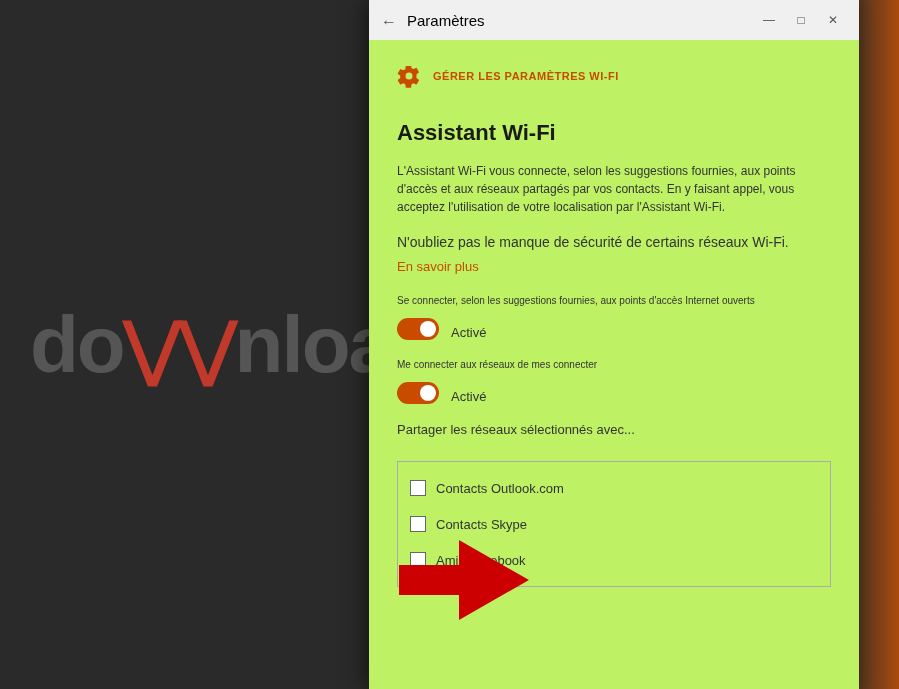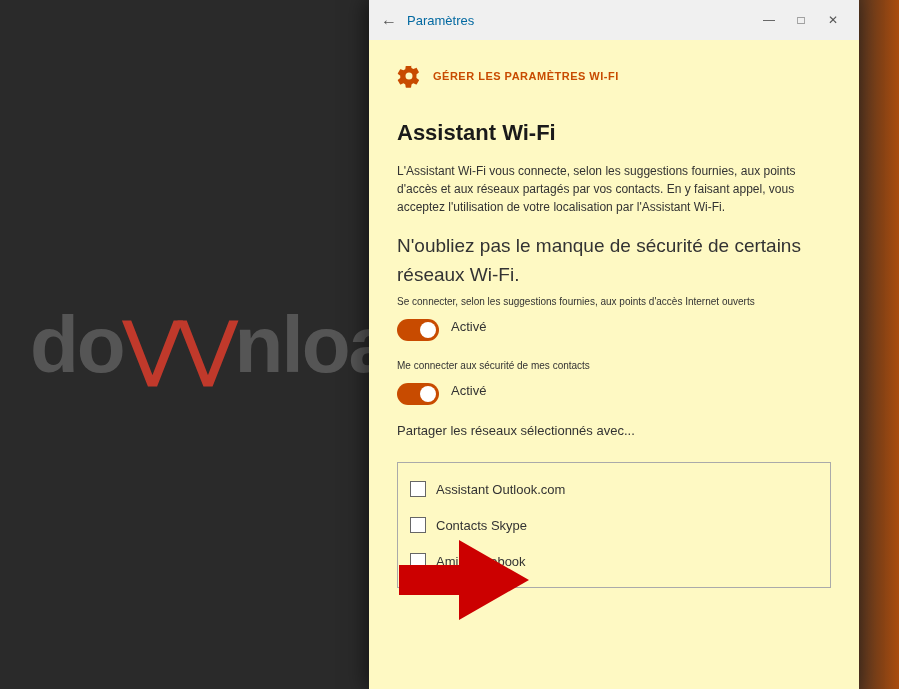--- a/index.html
+++ b/index.html
@@ -74,22 +74,22 @@
       gap: 10px;
     }
 
     .titlebar-back {
       font-size: 16px;
       color: #555;
       cursor: pointer;
     }
 
     .titlebar-title {
-      font-size: 13px;
-      color: #0369a1;
+      font-size: 15px;
+      color: #000000;
     }
 
     .titlebar-controls {
       display: flex;
       gap: 4px;
     }
 
     .titlebar-btn {
       width: 28px;
       height: 28px;
@@ -101,21 +101,21 @@
       justify-content: center;
       font-size: 12px;
       color: #555;
     }
 
     
     .content {
       flex: 1;
       overflow-y: auto;
       padding: 24px 28px;
-      background: #fef9c3;
+      background: #bef264;
     }
 
     
     .section-header {
       display: flex;
       align-items: center;
       gap: 12px;
       margin-bottom: 24px;
       padding-bottom: 8px;
     }
@@ -145,21 +145,21 @@
 
     
     .description {
       font-size: 12px;
       color: #333;
       line-height: 1.5;
       margin-bottom: 16px;
     }
 
     .warning-text {
-      font-size: 19px;
+      font-size: 14px;
       color: #333;
       line-height: 1.5;
       margin-bottom: 6px;
     }
 
     .link-text {
       font-size: 13px;
       color: #c84b00;
       cursor: pointer;
       margin-bottom: 20px;
@@ -170,21 +170,21 @@
     .section-label {
       font-size: 10px;
       color: #333;
       margin-bottom: 10px;
       line-height: 1.4;
     }
 
     
     .toggle-row {
       display: flex;
-      align-items: flex-start;
+      align-items: flex-end;
       gap: 12px;
       margin-bottom: 18px;
     }
 
     .toggle {
       width: 42px;
       height: 22px;
       border-radius: 11px;
       background: #c84b00;
       position: relative;
@@ -304,44 +304,45 @@
         <path d="M12 15.5A3.5 3.5 0 0 1 8.5 12 3.5 3.5 0 0 1 12 8.5a3.5 3.5 0 0 1 3.5 3.5 3.5 3.5 0 0 1-3.5 3.5m7.43-2.92c.04-.34.07-.69.07-1.08s-.03-.74-.07-1.08l2.32-1.82c.21-.16.27-.45.13-.68l-2.2-3.81c-.14-.23-.42-.3-.65-.23l-2.73 1.1c-.57-.44-1.18-.8-1.85-1.09l-.41-2.9C14.07 2.1 13.84 2 13.6 2h-4.4c-.25 0-.47.1-.51.32l-.41 2.9c-.67.29-1.28.65-1.85 1.09L3.7 5.21c-.23-.07-.5 0-.65.23L.85 9.25c-.14.23-.08.52.13.68l2.32 1.82c-.04.34-.07.69-.07 1.08s.03.74.07 1.08L.98 15.73c-.21.16-.27.45-.13.68l2.2 3.81c.14.23.42.3.65.23l2.73-1.1c.57.44 1.18.8 1.85 1.09l.41 2.9c.04.22.26.32.51.32h4.4c.25 0 .47-.1.51-.32l.41-2.9c.67-.29 1.28-.65 1.85-1.09l2.73 1.1c.23.07.5 0 .65-.23l2.2-3.81c.14-.23.08-.52-.13-.68l-2.32-1.82z"></path>
       </svg>
       <span class="section-title">GÉRER LES PARAMÈTRES WI-FI</span>
     </div>
 
     <h1 class="main-heading">Assistant Wi-Fi</h1>
 
     <p class="description">L'Assistant Wi-Fi vous connecte, selon les suggestions fournies, aux points d'accès et aux réseaux partagés par vos contacts. En y faisant appel, vous acceptez l'utilisation de votre localisation par l'Assistant Wi-Fi.</p>
 
     <p class="warning-text">N'oubliez pas le manque de sécurité de certains réseaux Wi-Fi.</p>
+    <a class="link-text">En savoir plus</a>
 
     <p class="section-label">Se connecter, selon les suggestions fournies, aux points d'accès Internet ouverts</p>
     <div class="toggle-row">
       <div class="toggle">
         <div class="toggle-knob"></div>
       </div>
       <span class="toggle-label">Activé</span>
     </div>
 
-    <p class="section-label">Me connecter aux sécurité de mes contacts</p>
+    <p class="section-label">Me connecter aux réseaux de mes connecter</p>
     <div class="toggle-row">
       <div class="toggle">
         <div class="toggle-knob"></div>
       </div>
       <span class="toggle-label">Activé</span>
     </div>
 
     <p class="share-label">Partager les réseaux sélectionnés avec...</p>
 
     <div class="checkbox-group">
 
       <div class="checkbox-row">
         <input type="checkbox" class="checkbox" id="cb-outlook" style="">
-        <label class="checkbox-label" for="cb-outlook">Assistant Outlook.com</label>
+        <label class="checkbox-label" for="cb-outlook">Contacts Outlook.com</label>
       </div>
 
       <div class="checkbox-row">
         <input type="checkbox" class="checkbox" id="cb-skype" style="">
         <label class="checkbox-label" for="cb-skype">Contacts Skype</label>
       </div>
 
       <div class="checkbox-row">
         <input type="checkbox" class="checkbox" id="cb-facebook" style="">
         <label class="checkbox-label" for="cb-facebook">Amis Facebook</label>

